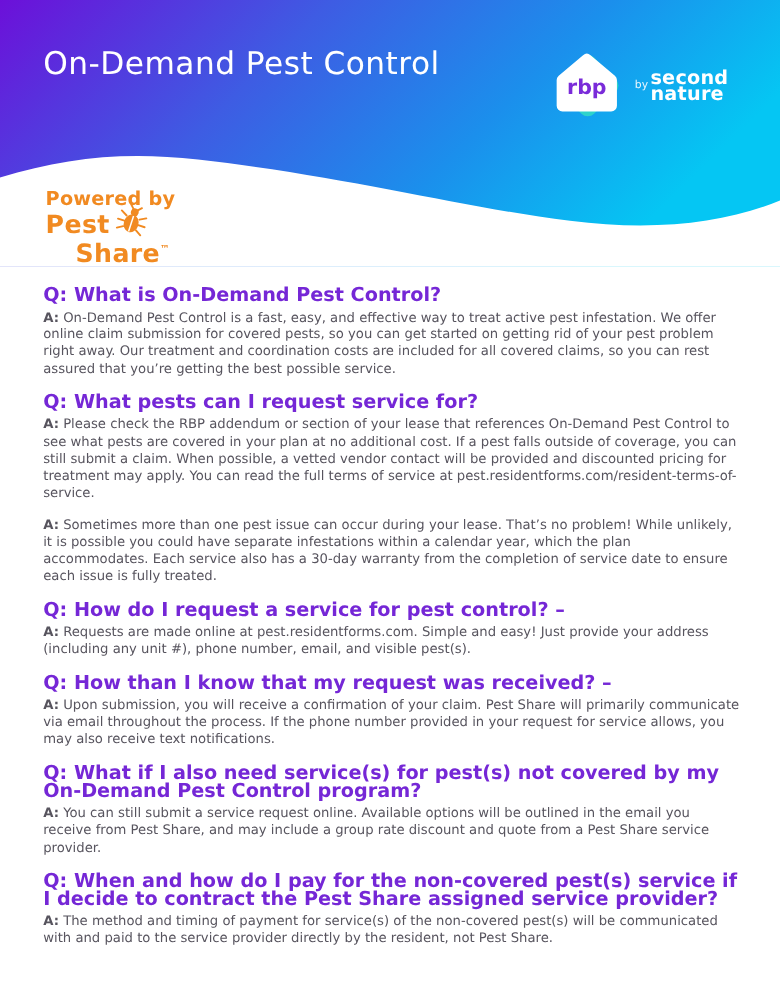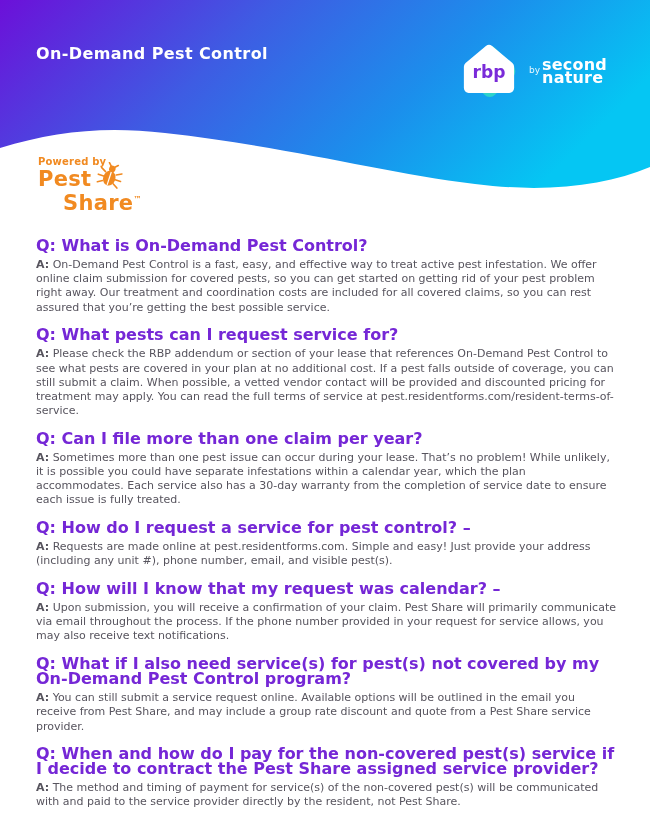--- a/index.html
+++ b/index.html
@@ -9,32 +9,32 @@
     margin:0 auto;
     background:#ffffff;
     overflow:hidden;
     font-family:"DejaVu Sans","Liberation Sans",sans-serif;
   }
 
   
   .hero { position:relative; width:650px; height:222px; }
   .hero-svg { position:absolute; left:0; top:0; width:650px; height:222px; display:block; }
   .hero-text { position:absolute; left:36px; top:38px; color:#ffffff; }
-  .hero-title   { font-size:16px; font-weight:700; letter-spacing:0.4px; line-height:32px;text-align:center; }
+  .hero-title   { font-size:26px; font-weight:400; letter-spacing:0.4px; line-height:32px;text-align:center; }
   .hero-subtitle{ font-size:26px; font-weight:700; letter-spacing:0.4px; line-height:34px; }
 
   .brand { position:absolute; left:458px; top:40px; display:flex; align-items:center; }
   .rbp-badge { width:62px; height:62px; }
   .byline { color:#ffffff; margin-left:9px; margin-top:2px; }
   .byline .by { font-size:9px; font-weight:400; vertical-align:10px; margin-right:2px; opacity:0.9; }
   .byline .sn { display:inline-block; font-size:16px; font-weight:700; line-height:13px; letter-spacing:0.2px; }
 
   
   .powered { position:absolute; left:38px; top:156px; color:#F18A21; }
-  .powered-label { font-size:10px; font-weight:600; letter-spacing:0.2px; margin-bottom:1px; }
+  .powered-label { font-size:16px; font-weight:600; letter-spacing:0.2px; margin-bottom:1px; }
   .ps-row1 { display:flex; align-items:flex-end; font-size:21px; font-weight:800; line-height:21px; letter-spacing:0.3px; }
   .ps-bug { margin-left:5px; margin-top:-6px; }
   .ps-row2 { margin-left:25px; font-size:21px; font-weight:800; line-height:19px; letter-spacing:0.3px; }
   .ps-row2 sup { font-size:8px; font-weight:700; vertical-align:8px; }
 
   
   .faqs { padding:16px 34px 0 36px; }
   .faq { margin-bottom:12.5px; }
   .faq h3 {
     margin:0 0 5px 0;
@@ -119,31 +119,30 @@
       <h3>Q: What is On-Demand Pest Control?</h3>
       <p><b>A:</b> <span>On-Demand Pest Control is a fast, easy, and effective way to treat active pest infestation. We offer online claim submission for covered pests, so you can get started on getting rid of your pest problem right away. Our treatment and coordination costs are included for all covered claims, so you can rest assured that you’re getting the best possible service.</span></p>
     </section>
 
     <section class="faq">
       <h3>Q: What pests can I request service for?</h3>
       <p><b>A:</b> <span>Please check the RBP addendum or section of your lease that references On-Demand Pest Control to see what pests are covered in your plan at no additional cost. If a pest falls outside of coverage, you can still submit a claim. When possible, a vetted vendor contact will be provided and discounted pricing for treatment may apply. You can read the full terms of service at pest.residentforms.com/resident-terms-of-service.</span></p>
     </section>
 
     <section class="faq">
-      <h3>Q: Can I file more than one claim per year?</h3>
       <p><b>A:</b> <span>Sometimes more than one pest issue can occur during your lease. That’s no problem! While unlikely, it is possible you could have separate infestations within a calendar year, which the plan accommodates. Each service also has a 30-day warranty from the completion of service date to ensure each issue is fully treated.</span></p>
     </section>
 
     <section class="faq">
       <h3>Q: How do I request a service for pest control? –</h3>
       <p><b>A:</b> <span>Requests are made online at pest.residentforms.com. Simple and easy! Just provide your address (including any unit #), phone number, email, and visible pest(s).</span></p>
     </section>
 
     <section class="faq">
-      <h3>Q: How will I know that my request was calendar? –</h3>
+      <h3>Q: How than I know that my request was received? –</h3>
       <p><b>A:</b> <span>Upon submission, you will receive a confirmation of your claim. Pest Share will primarily communicate via email throughout the process. If the phone number provided in your request for service allows, you may also receive text notifications.</span></p>
     </section>
 
     <section class="faq">
       <h3>Q: What if I also need service(s) for pest(s) not covered by my On-Demand Pest Control program?</h3>
       <p><b>A:</b> <span>You can still submit a service request online. Available options will be outlined in the email you receive from Pest Share, and may include a group rate discount and quote from a Pest Share service provider.</span></p>
     </section>
 
     <section class="faq">
       <h3>Q: When and how do I pay for the non-covered pest(s) service if I decide to contract the Pest Share assigned service provider?</h3>

